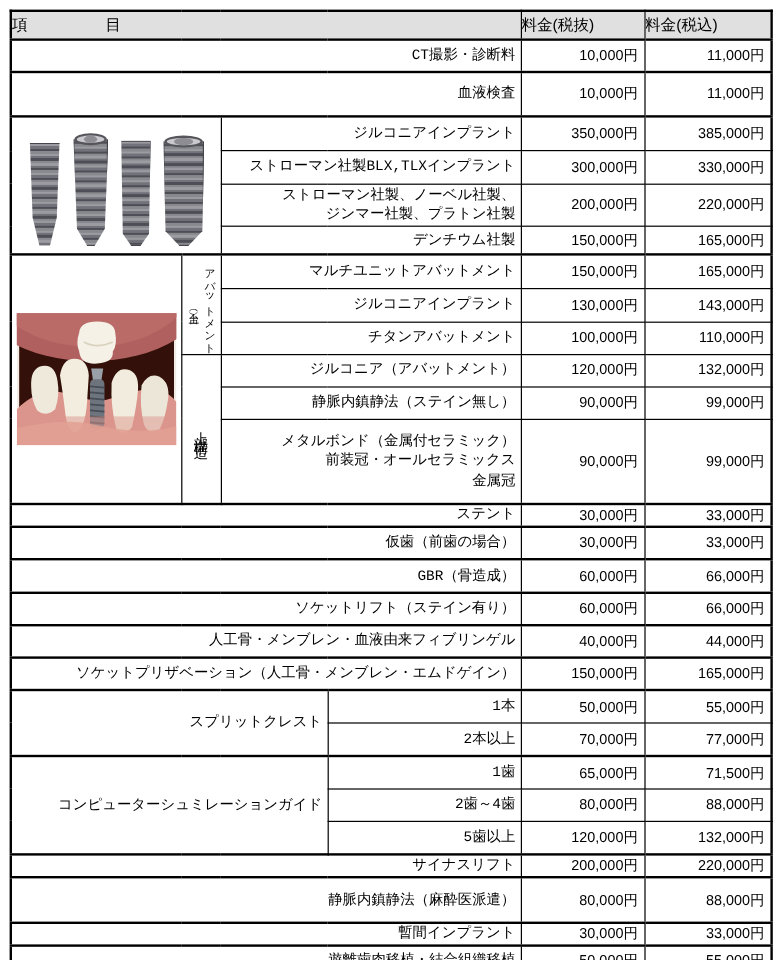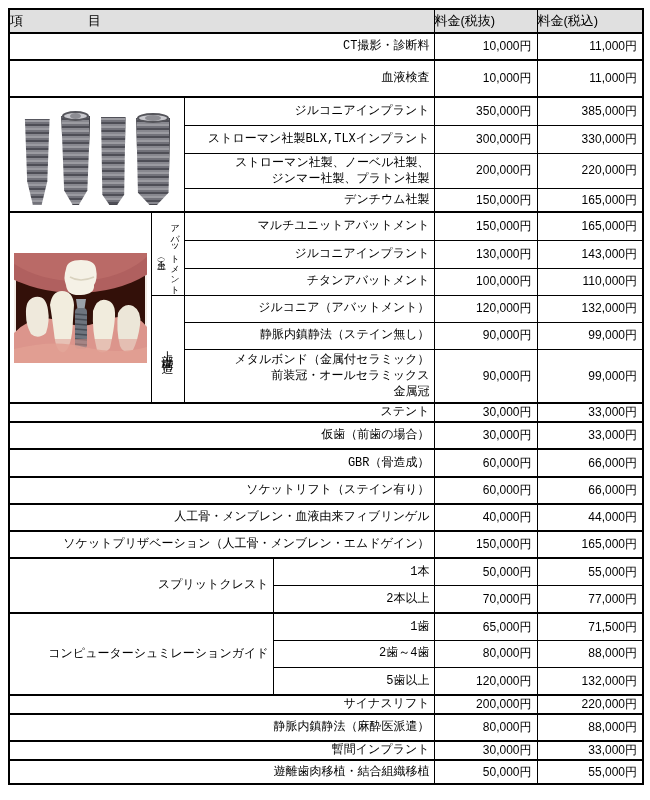--- a/index.html
+++ b/index.html
@@ -195,21 +195,21 @@
     </td>
     <td colspan="2" class="lab">ジルコニア（アバットメント）</td>
     <td class="price">120,000円</td>
     <td class="price">132,000円</td>
   </tr>
   <tr style="height:27px">
     <td colspan="2" class="lab">静脈内鎮静法（ステイン無し）</td>
     <td class="price">90,000円</td>
     <td class="price">99,000円</td>
   </tr>
-  <tr style="height:54px">
+  <tr style="height:71px">
     <td colspan="2" class="lab ml">メタルボンド（金属付セラミック）
 前装冠・オールセラミックス
 金属冠</td>
     <td class="price">90,000円</td>
     <td class="price">99,000円</td>
   </tr>
 
   <tr class="blk" style="height:19px">
     <td colspan="4" class="lab">ステント</td>
     <td class="price">30,000円</td>
@@ -268,21 +268,21 @@
     <td class="lab">5歯以上</td>
     <td class="price">120,000円</td>
     <td class="price">132,000円</td>
   </tr>
 
   <tr class="blk" style="height:19px">
     <td colspan="4" class="lab">サイナスリフト</td>
     <td class="price">200,000円</td>
     <td class="price">220,000円</td>
   </tr>
-  <tr class="blk" style="height:27px">
+  <tr class="blk" style="height:38px">
     <td colspan="4" class="lab">静脈内鎮静法（麻酔医派遣）</td>
     <td class="price">80,000円</td>
     <td class="price">88,000円</td>
   </tr>
   <tr class="blk" style="height:18px">
     <td colspan="4" class="lab">暫間インプラント</td>
     <td class="price">30,000円</td>
     <td class="price">33,000円</td>
   </tr>
   <tr class="blk" style="height:24px">

